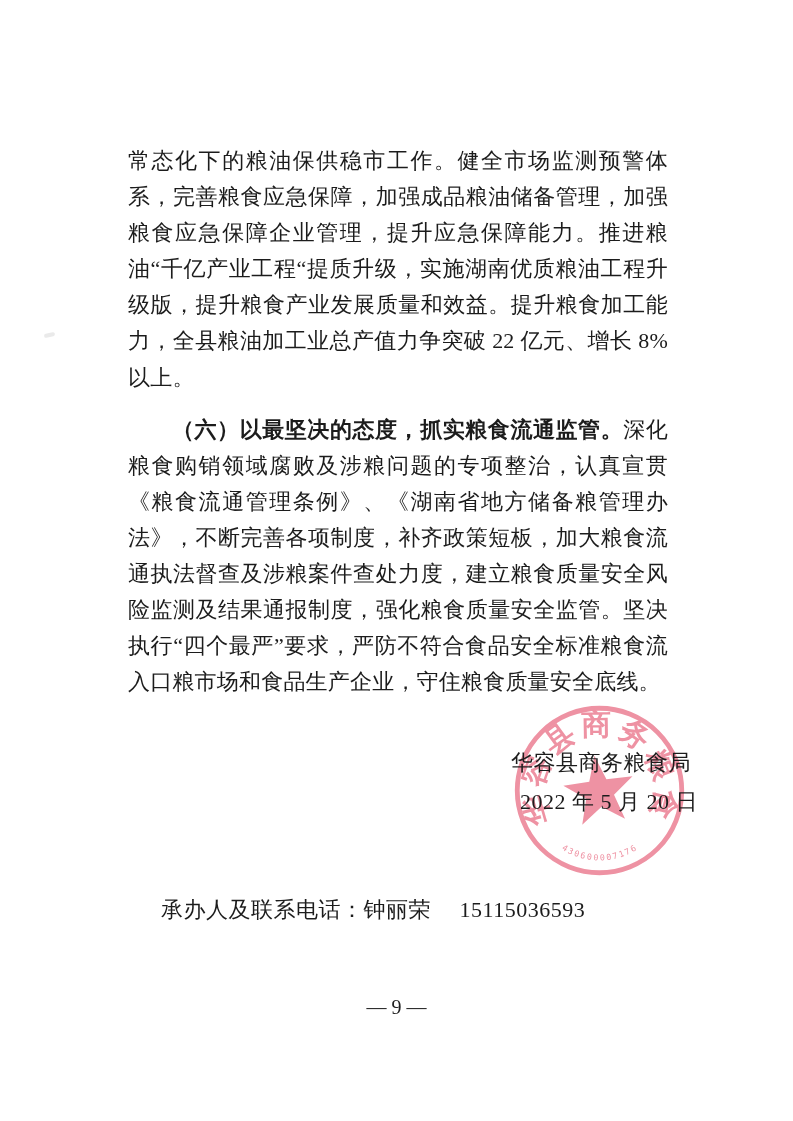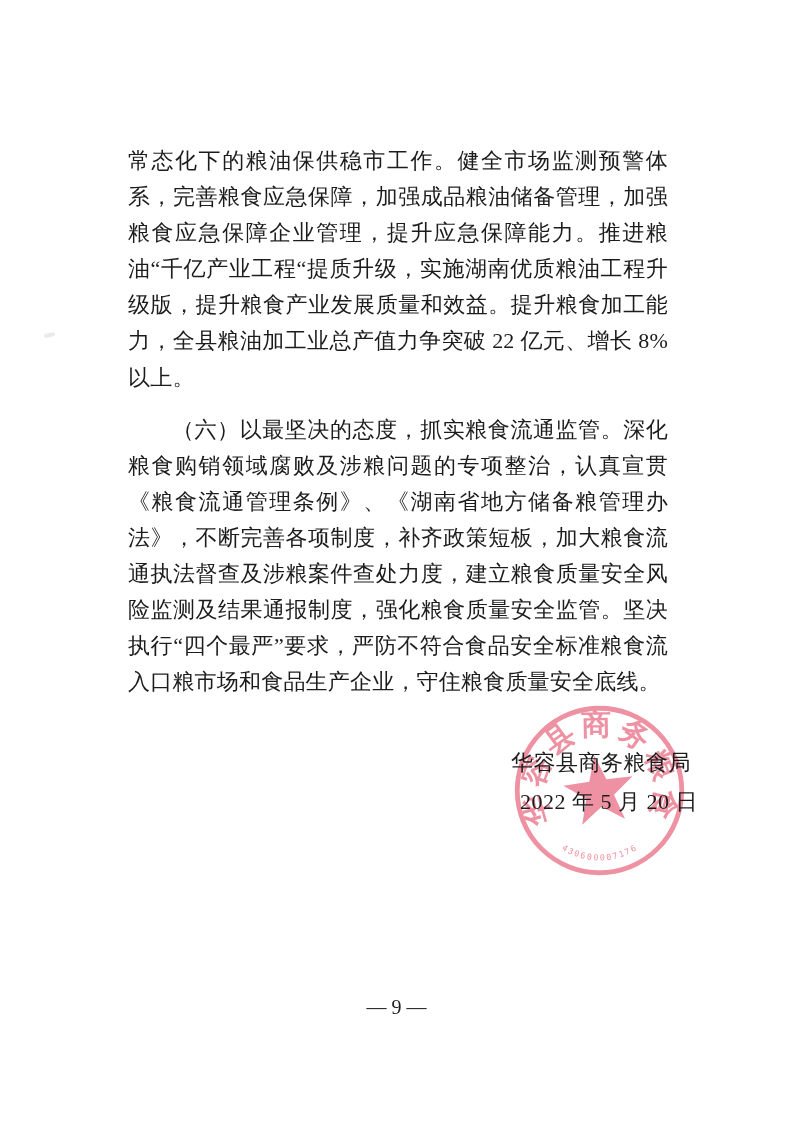--- a/index.html
+++ b/index.html
@@ -16,21 +16,21 @@
   .content {
     position: absolute;
     left: 112px; top: 127px; width: 572px;
     font-size: 22px; line-height: 36.1px;
     text-align: justify;
     text-justify: inter-character;
     letter-spacing: 0.2px;
   }
   .content p { margin: 16px; padding: 0; }
   .content p.indent { text-indent: 2em; }
-  .para-lead { font-weight: normal; }
+  .para-lead { font-weight: bold; }
 
   .sig-org {
     position: absolute; left: 511px; top: 748px;
     font-size: 22px; letter-spacing: 0.5px;
     z-index: 3; white-space: nowrap;
   }
   .sig-date {
     position: absolute; left: 520px; top: 787px;
     font-size: 22px; letter-spacing: 0.5px;
     z-index: 3; white-space: nowrap; text-align: right;
@@ -89,17 +89,18 @@
       <text font-size="9.5" fill="currentColor" letter-spacing="2" font-family="DejaVu Sans Mono, Liberation Mono, monospace">
         <textPath href="#seal-arc-bottom" startOffset="3">4306000071769</textPath>
       </text>
     </svg>
   </div>
 
   <div class="sig-org">华容县商务粮食局</div>
   <div class="sig-date">2022 年 5 月 20 日</div>
 
   <div class="contact">
+    <div>承办人及联系电话：钟丽荣　 15115036593</div>
   </div>
 
   <div class="page-number">— 9 —</div>
 
 </div>
 
 </body></html>

